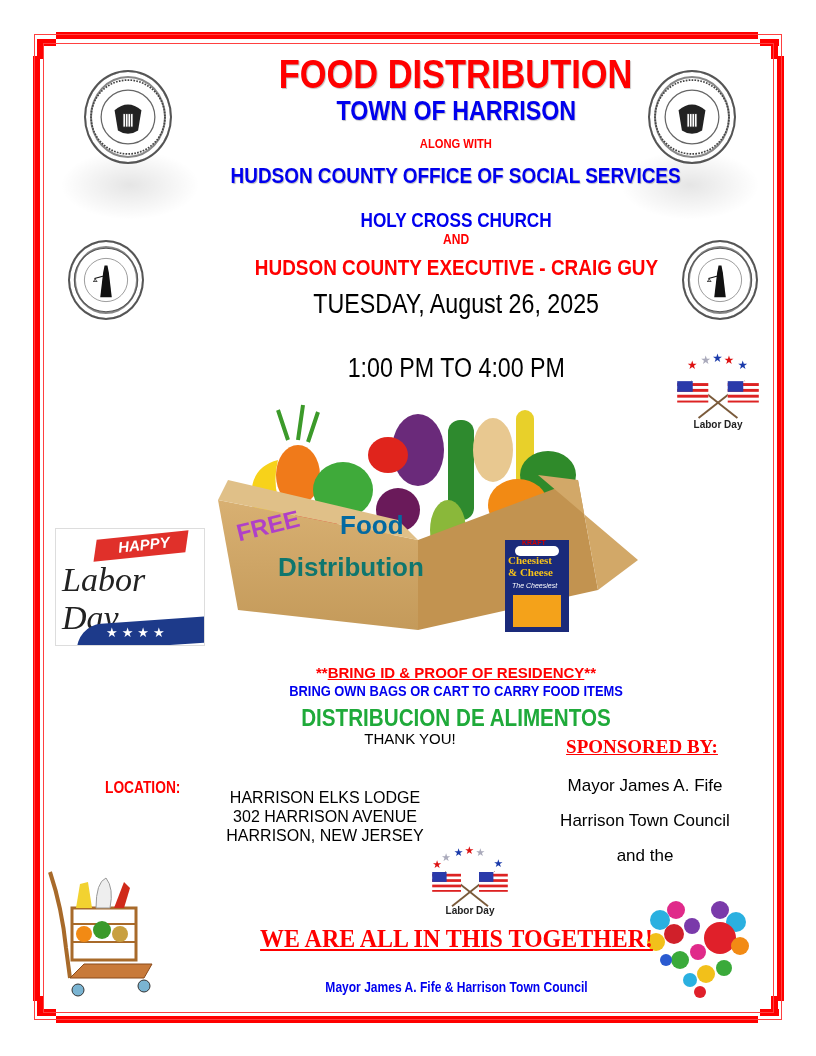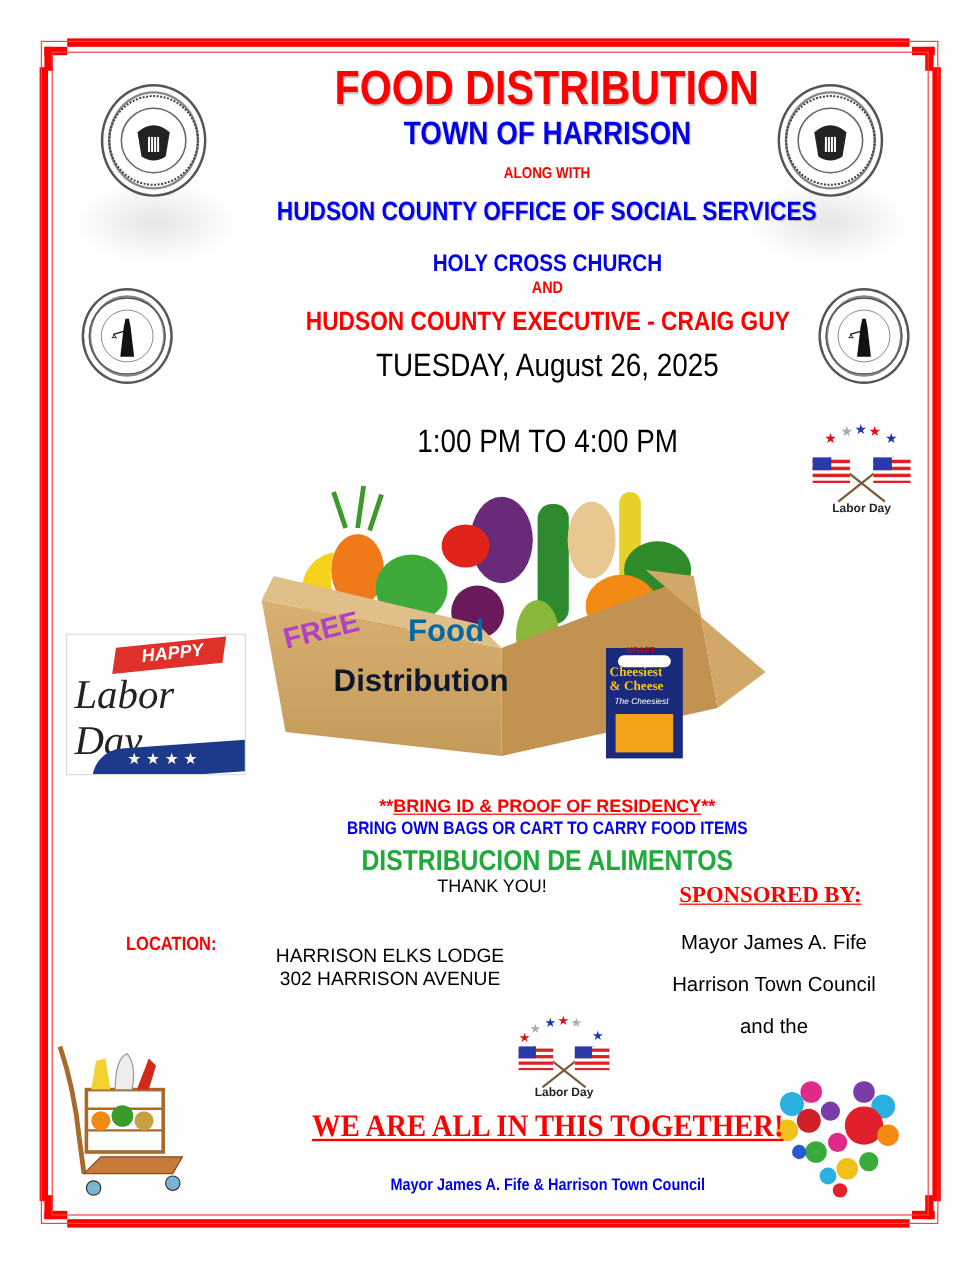--- a/index.html
+++ b/index.html
@@ -126,21 +126,21 @@
     <polygon points="200,160 360,100 380,210 200,250" fill="#c29350"></polygon>
     <polygon points="320,95 420,180 380,210 360,100" fill="#d2a868"></polygon>
     <polygon points="0,120 200,160 180,140 10,100" fill="#e0c088"></polygon>
 
     <rect x="287" y="160" width="64" height="92" fill="#1a2a7a"></rect>
     <rect x="297" y="166" width="44" height="10" rx="5" fill="#fff"></rect>
     <rect x="295" y="215" width="48" height="32" fill="#f4a21a"></rect>
   </svg>
   <div class="abs bold" style="left:18px;top:132px;font-size:24px;color:#b040c8;transform:rotate(-14deg);">FREE</div>
   <div class="abs bold" style="left:122px;top:130px;font-size:26px;color:#0369a1;">Food</div>
-  <div class="abs bold" style="left:60px;top:172px;font-size:26px;color:#0f172a;">Distribution</div>
+  <div class="abs bold" style="left:60px;top:172px;font-size:26px;color:#0f766e;">Distribution</div>
   <div class="abs bold" style="left:304px;top:159px;font-size:7px;color:#c00;">KRAFT</div>
   <div class="abs bold" style="left:290px;top:174px;font-size:11px;line-height:12px;color:#f6c21a;font-family:'Liberation Serif',serif;"><span>Cheesiest</span><br><span>&amp; Cheese</span></div>
   <div class="abs" style="left:294px;top:202px;font-size:7px;color:#fff;font-style:italic;">The Cheesiest</div>
 </div>
 
 <div class="abs" style="left:668px;top:352px;width:100px;height:82px;">
   <svg viewBox="0 0 100 70" width="100" height="68">
     <text x="18" y="18" font-size="12" fill="#d11">★</text>
       <text x="32" y="12" font-size="12" fill="#aab">★</text>
       <text x="44" y="10" font-size="12" fill="#1a3aaa">★</text>
@@ -187,20 +187,21 @@
 <div class="abs black" style="left:540px;top:768px;width:210px;text-align:center;font-size:17px;line-height:35px;">
   <div>Mayor James A. Fife</div>
   <div>Harrison Town Council</div>
   <div>and the</div>
 </div>
 
 <div class="abs red bold" style="left:105px;top:778px;font-size:16px;line-height:20px;text-decoration:underline;"><span class="cond" style="transform-origin:left;">LOCATION:</span></div>
 <div class="abs black" style="left:205px;top:788px;width:240px;text-align:center;font-size:16px;line-height:19px;">
   <div>HARRISON ELKS LODGE</div>
   <div>302 HARRISON AVENUE</div>
+  <div>HARRISON, NEW JERSEY</div>
 </div>
 
 <div class="abs" style="left:425px;top:845px;width:90px;height:76px;">
   <svg viewBox="0 0 100 70" width="90" height="63">
     <text x="18" y="18" font-size="12" fill="#aab">★</text>
       <text x="32" y="12" font-size="12" fill="#1a3aaa">★</text>
       <text x="44" y="10" font-size="12" fill="#d11">★</text>
       <text x="56" y="12" font-size="12" fill="#aab">★</text>
       <text x="8" y="26" font-size="12" fill="#d11">★</text>
       <text x="76" y="24" font-size="12" fill="#1a3aaa">★</text>

